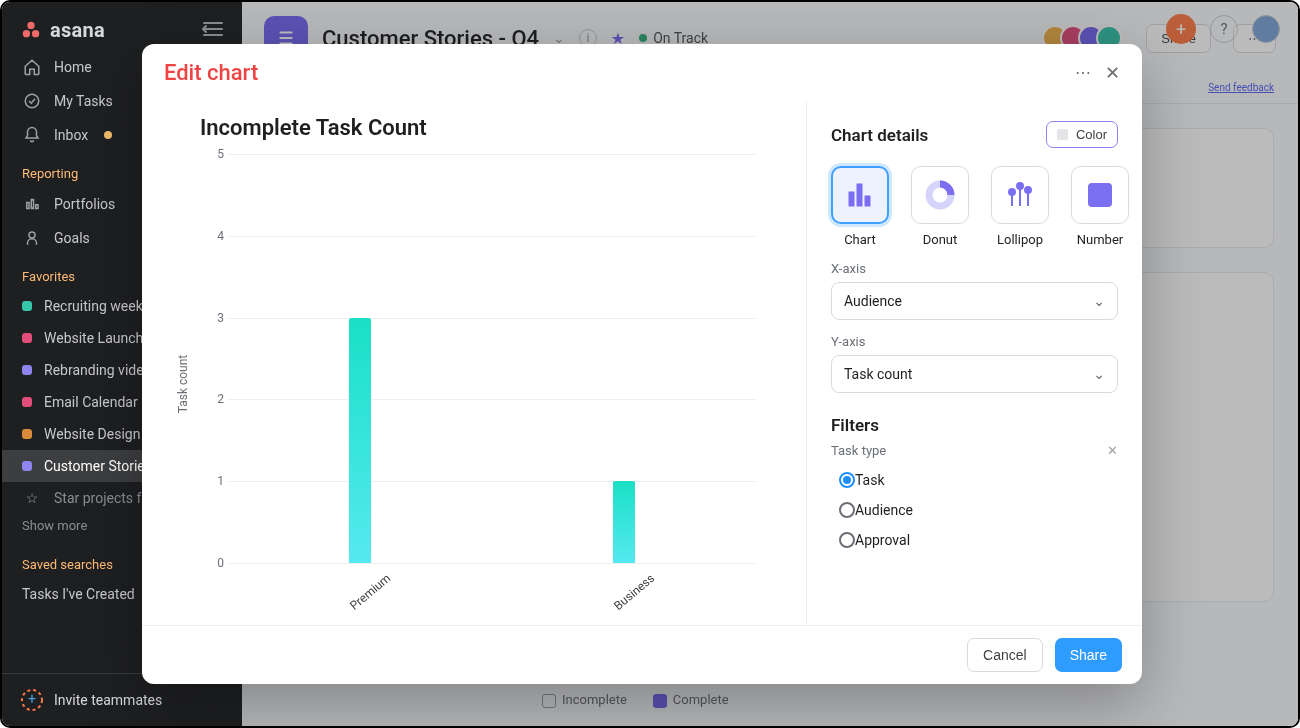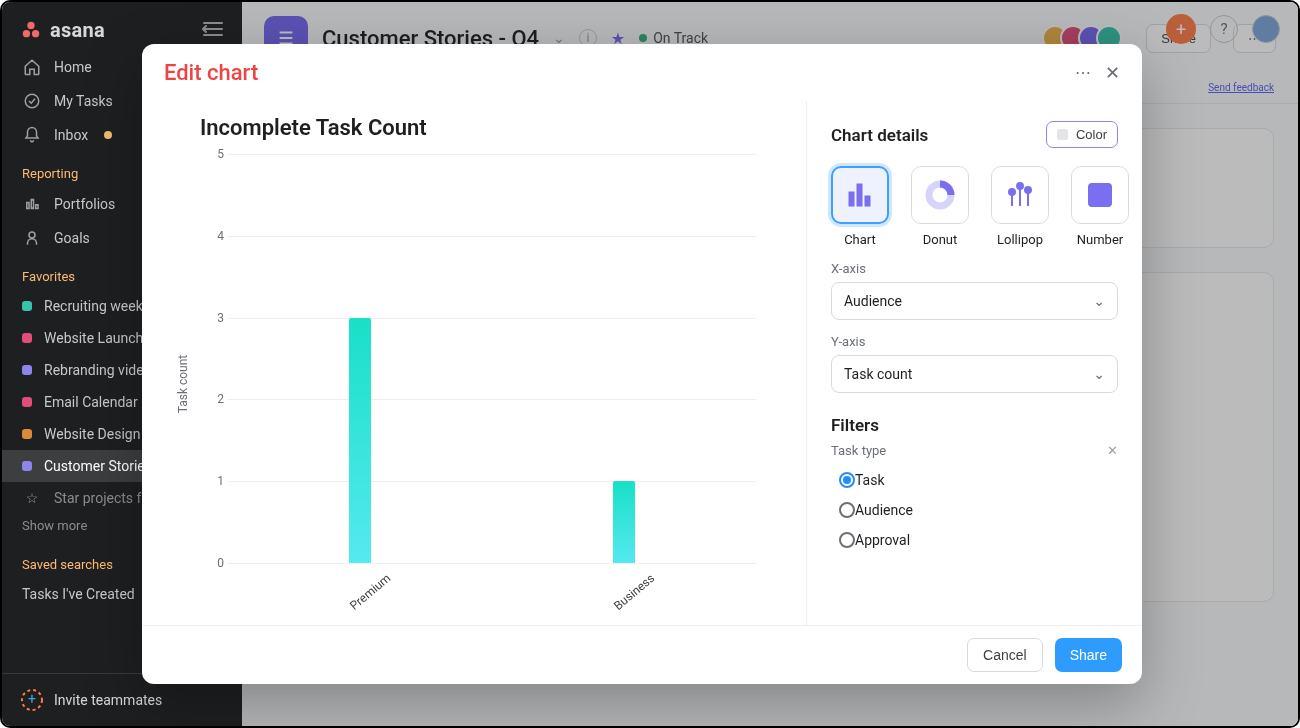--- a/index.html
+++ b/index.html
@@ -245,20 +245,24 @@
       </div>
       <button class="pill-btn" style="margin-left:10px;">Share</button>
       <button class="pill-btn" style="margin-left:8px;">⋯</button>
     </div>
     <div class="feedback-row">
       <a class="feedback">Send feedback</a>
     </div>
     <div class="placeholder-card"></div>
     <div class="placeholder-card" style="height:330px;"></div>
 
+    <div class="legend-row">
+      <span><span class="chk"></span><span>Incomplete</span></span>
+      <span><span class="sw" style="background:#7668f2"></span><span>Complete</span></span>
+    </div>
 
     <div class="topright-icons">
       <div class="ti-plus">+</div>
       <div class="ti-help">?</div>
       <div class="ti-av"></div>
     </div>
 
     <div class="dim"></div>
   </main>
 </div>

